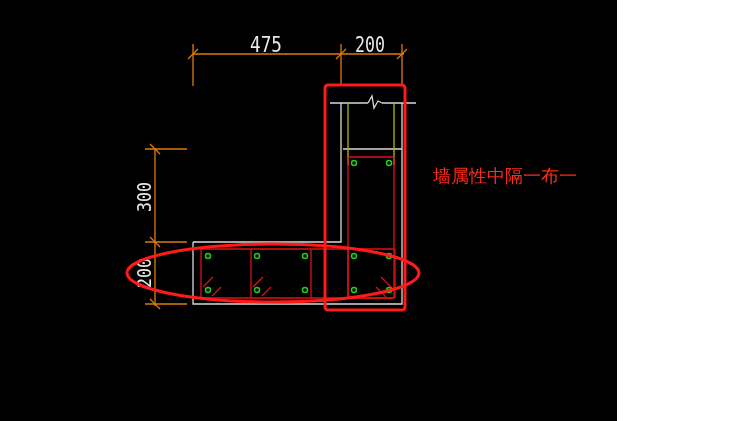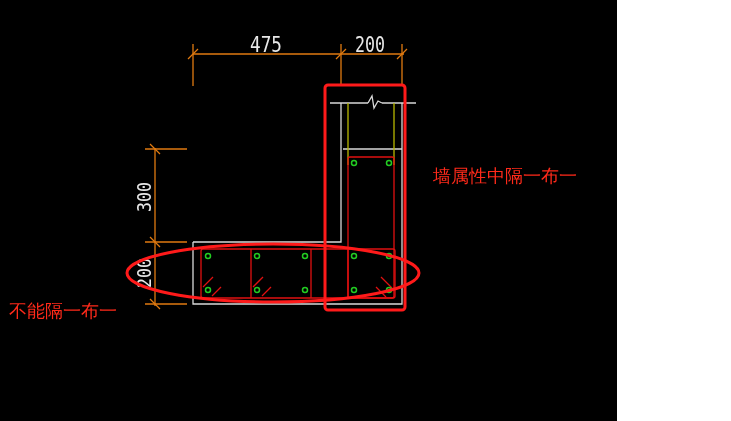--- a/index.html
+++ b/index.html
@@ -81,14 +81,13 @@
       <circle cx="305" cy="290" r="2.5"></circle>
       <circle cx="354" cy="290" r="2.5"></circle>
       <circle cx="389" cy="290" r="2.5"></circle>
     </g>
 
     <rect x="325" y="85" width="80" height="225" rx="3" fill="none" stroke="#ff1a1a" stroke-width="3"></rect>
     <ellipse cx="273" cy="273" rx="146" ry="29" fill="none" stroke="#ff1a1a" stroke-width="3"></ellipse>
   </svg>
 
   <div class="note" style="left:433px; top:167px;">墙属性中隔一布一</div>
-  <div class="note" style="left:9px; top:302px;">不能隔一布一</div>
 </div>
 
 </body></html>

